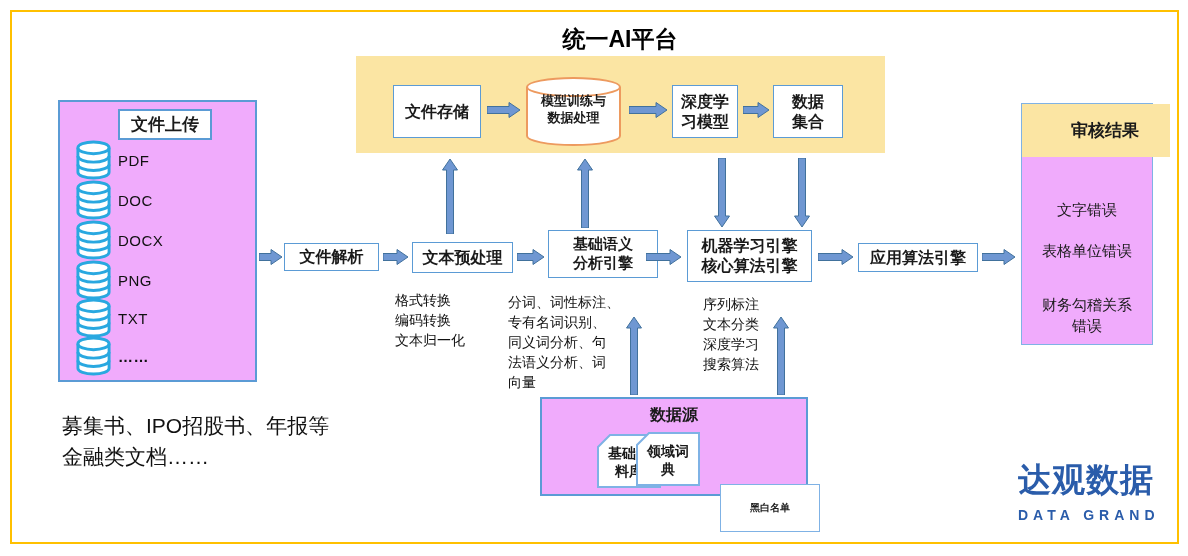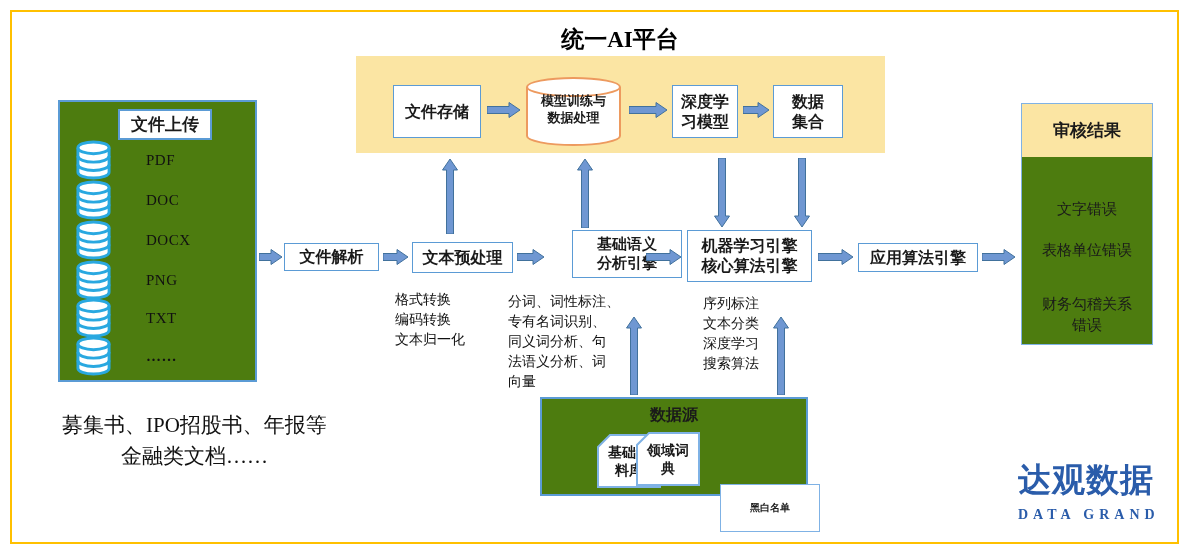--- a/index.html
+++ b/index.html
@@ -1,18 +1,18 @@
 <!DOCTYPE html>
 <html style="--frame: #FFC000; --platform-fill: #FBE5A3; --box-border: #5B9BD5; --light: #7FB2E5; --db: #29A8E0; --cyl: #ED9A5F; --logo: #2A5CAA;"><head>
 <meta charset="utf-8">
 <style>
   html,body{margin:0;padding:0;background:#fff;}
   .stage{
     position:relative;width:1188px;height:556px;background:#fff;overflow:hidden;
-    font-family:Liberation Serif, serif;color:#1a1a1a;
+    font-family:Liberation Sans, sans-serif;color:#1a1a1a;
   }
   .frame{
     position:absolute;left:10px;top:10px;width:1165px;height:530px;
     border:2px solid var(--frame,#FFC000);pointer-events:none;
   }
   .title{
     position:absolute;left:460px;top:24px;width:320px;text-align:center;
     font-size:23px;font-weight:bold;color:#000;
   }
   .platform{
@@ -22,46 +22,46 @@
   .bbox{
     position:absolute;background:#fff;border:1.5px solid var(--box-border,#5B9BD5);
     display:flex;align-items:center;justify-content:center;text-align:center;
     font-weight:bold;white-space:pre-line;box-sizing:border-box;line-height:1.25;
   }
   .arrow{position:absolute;}
   .note{
     position:absolute;font-size:14px;line-height:20px;white-space:pre-line;color:#111;
   }
   .panel{
-    position:absolute;background:#4d7c0f;border:2px solid var(--box-border,#5B9BD5);box-sizing:border-box;
+    position:absolute;background:#f0abfc;border:2px solid var(--box-border,#5B9BD5);box-sizing:border-box;
   }
   .upload-row{position:absolute;display:flex;align-items:center;}
   .db-icon{color:var(--db,#29A8E0);width:37px;height:40px;}
-  .fmt-label{margin-left:34px;font-size:15px;letter-spacing:.5px;color:#111;}
+  .fmt-label{margin-left:6px;font-size:15px;letter-spacing:.5px;color:#111;}
   .cyl-wrap{position:absolute;left:525px;top:76px;width:97px;height:72px;}
   .cyl-text{
     position:absolute;left:0;top:16px;width:97px;text-align:center;font-size:13px;
     font-weight:bold;white-space:pre-line;line-height:17px;
   }
   .card{position:absolute;}
   .card-text{
     position:absolute;left:0;top:10px;width:100%;text-align:center;font-size:14px;
     font-weight:bold;white-space:pre-line;line-height:18px;
   }
   .results-header{
     position:absolute;left:0;top:0;width:100%;height:53px;background:var(--platform-fill,#FBE5A3);
-    display:flex;align-items:center;justify-content:center;font-size:17px;font-weight:bold;
+    display:flex;align-items:center;justify-content:center;font-size:17px;font-weight:bold;padding-left:18px;
   }
   .result-item{
     position:absolute;left:50%;transform:translateX(-50%);width:92px;text-align:center;
     font-size:15px;line-height:21px;
   }
   .caption{
     position:absolute;left:62px;top:410px;font-size:21px;line-height:31px;
-    white-space:pre-line;color:#111;text-align:center;
+    white-space:pre-line;color:#111;
   }
   .logo{position:absolute;left:1018px;top:458px;width:150px;color:var(--logo,#2A5CAA);}
   .logo-cn{font-size:33px;font-weight:bold;letter-spacing:1px;}
   .logo-en{font-size:14px;font-weight:bold;letter-spacing:5px;margin-top:4px;}
   .ds-title{
     position:absolute;left:0;top:6px;width:100%;text-align:center;font-size:16px;font-weight:bold;
   }
 </style>
 </head>
 <body>
@@ -162,21 +162,21 @@
     <svg class="db-icon" viewBox="0 0 38 40">
         <path d="M3 7.5 v25 a16 6 0 0 0 32 0 v-25" fill="#fff" stroke="currentColor" stroke-width="3"></path>
         <ellipse cx="19" cy="7.5" rx="16" ry="6" fill="#fff" stroke="currentColor" stroke-width="3"></ellipse>
         <path d="M3 16 a16 6.2 0 0 0 32 0 M3 24.5 a16 6.2 0 0 0 32 0" fill="none" stroke="currentColor" stroke-width="3"></path>
       </svg>
     <span class="fmt-label" style="font-weight:bold;">……</span>
   </div>
 
   <div class="bbox" style="left:284px;top:243px;width:95px;height:28px;font-size:16px;">文件解析</div>
   <div class="bbox" style="left:412px;top:242px;width:101px;height:31px;font-size:16px;">文本预处理</div>
-  <div class="bbox" style="left:548px;top:230px;width:110px;height:48px;font-size:15px;margin-left:24px;">基础语义
+  <div class="bbox" style="left:548px;top:230px;width:110px;height:48px;font-size:15px;">基础语义
 分析引擎</div>
   <div class="bbox" style="left:687px;top:230px;width:125px;height:52px;font-size:16px;">机器学习引擎
 核心算法引擎</div>
   <div class="bbox" style="left:858px;top:243px;width:120px;height:29px;font-size:16px;">应用算法引擎</div>
 
   <div class="arrow" style="left:259px;top:249px;width:24px;height:16px;"><svg width="24" height="16">
         <polygon points="0,4.5 12,4.5 12,0.5 23,8 12,15.5 12,11.5 0,11.5" fill="#6F97D2" stroke="#41719C" stroke-width="1"></polygon>
       </svg></div>
   <div class="arrow" style="left:383px;top:249px;width:26px;height:16px;"><svg width="26" height="16">
         <polygon points="0,4.5 14,4.5 14,0.5 25,8 14,15.5 14,11.5 0,11.5" fill="#6F97D2" stroke="#41719C" stroke-width="1"></polygon>

